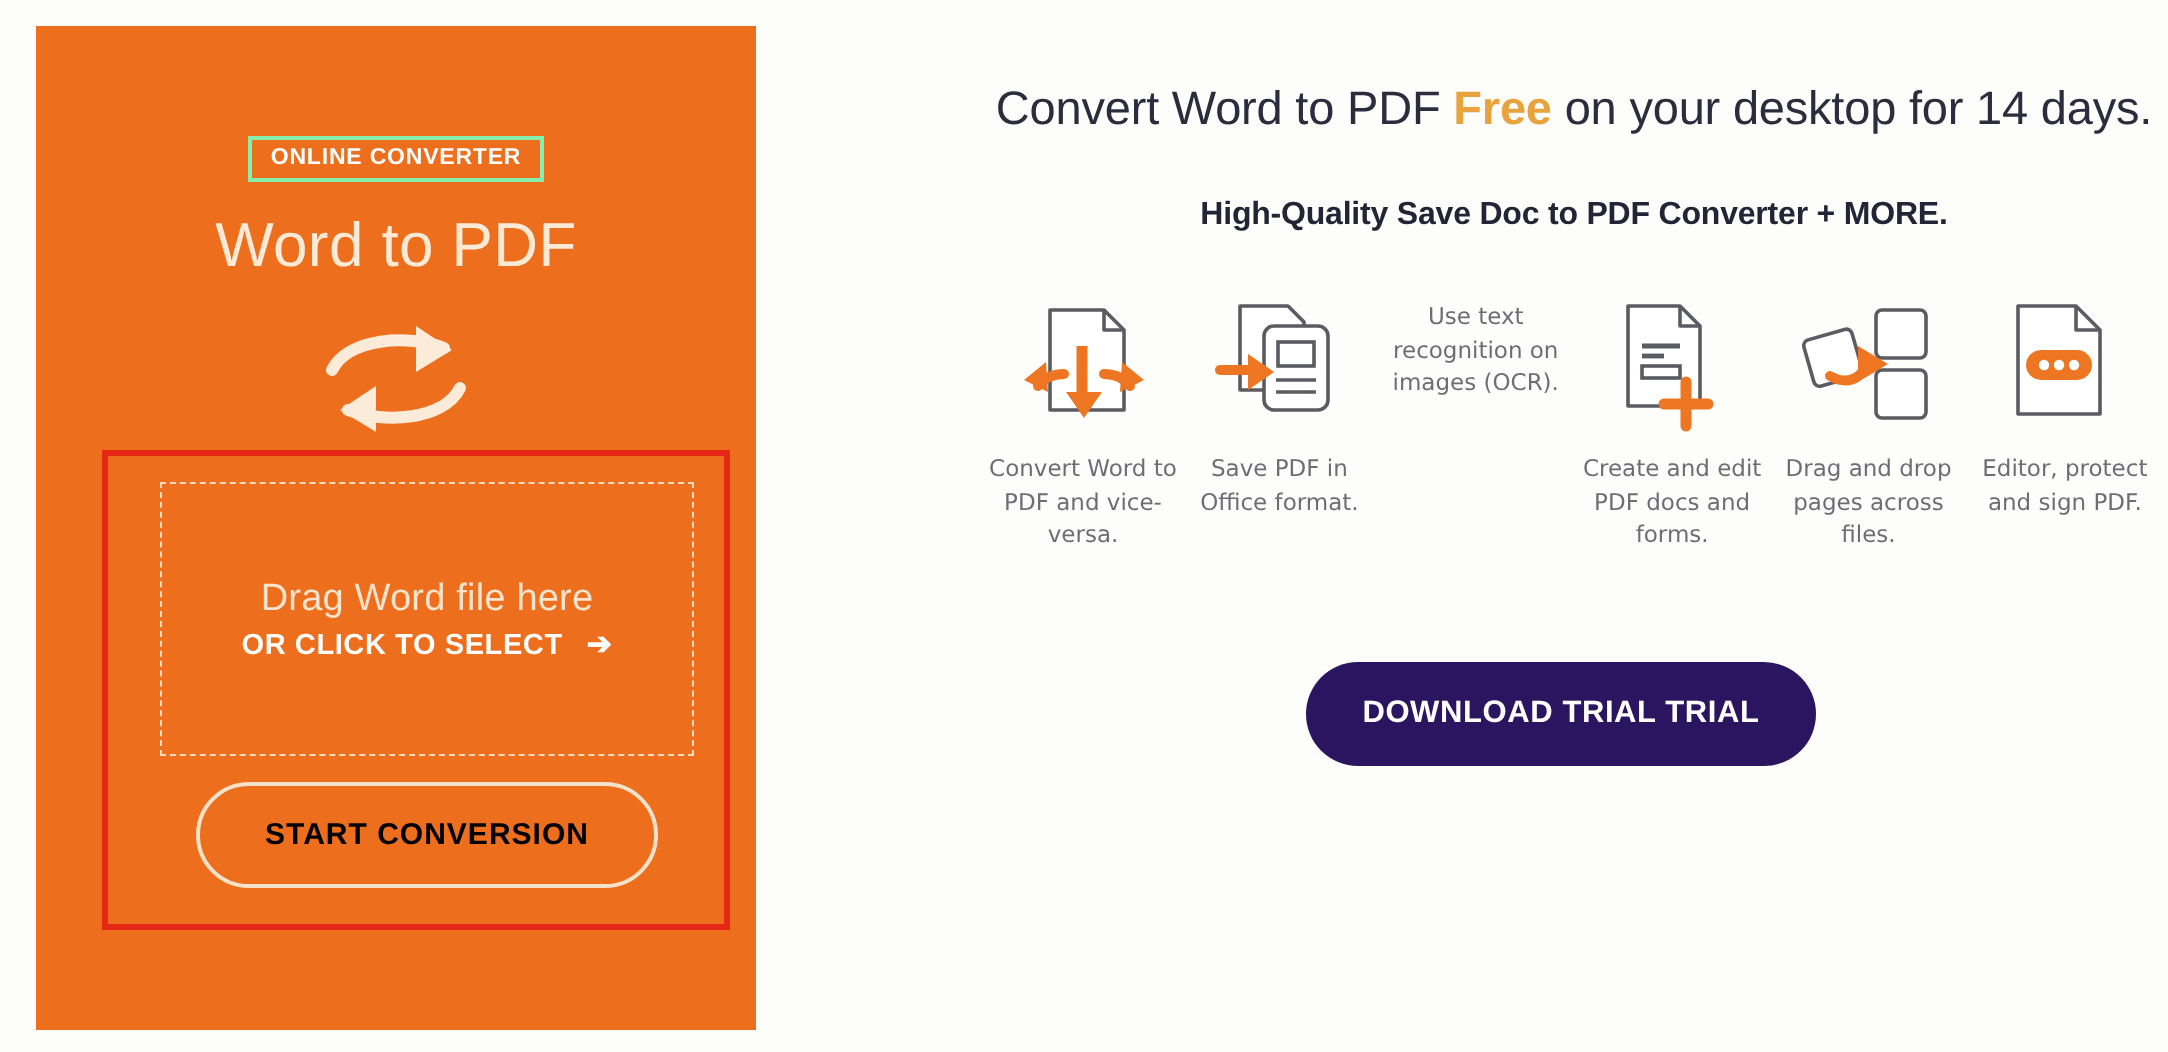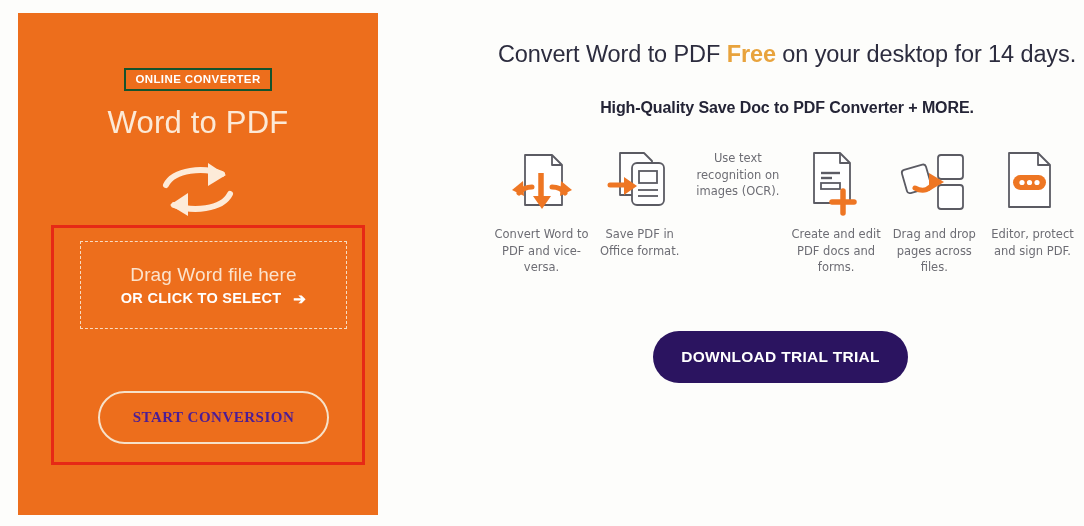--- a/index.html
+++ b/index.html
@@ -13,61 +13,61 @@
 
   
   .converter-panel{
     position:absolute; left:18px; top:13px;
     width:360px; height:502px;
     background:#ED6E1C;
   }
   .badge-wrap{ position:absolute; top:55px; left:0; width:100%; text-align:center; }
   .badge{
     display:inline-block;
-    border:2px solid #14532d;
+    border:2px solid #86efac;
     color:#ffffff;
     font-size:11.5px; font-weight:bold; letter-spacing:.4px;
     padding:3px 9px 4px;
   }
   .panel-title{
     position:absolute; top:92px; left:0; width:100%;
     text-align:center; color:#FCE9D6;
     font-size:31px; font-weight:400; letter-spacing:.2px;
   }
   .swap-icon{ position:absolute; top:148px; left:0; width:100%; text-align:center; }
 
   
   .highlight-box{
     position:absolute; left:33px; top:212px;
     width:314px; height:240px;
     border:3px solid #E62916;
   }
   .dropzone{
     position:absolute; left:62px; top:228px;
-    width:267px; height:88px;
+    width:267px; height:137px;
     border:1px dashed #F8DCC2;
     display:flex; flex-direction:column;
     align-items:center; justify-content:center;
   }
   .dz-line1{
     color:#FBE3CD; font-size:19px; font-weight:400;
     letter-spacing:.1px; margin-bottom:4px;
   }
   .dz-line2{
     color:#ffffff; font-size:14.5px; font-weight:bold;
     letter-spacing:.3px; display:flex; align-items:center; gap:12px;
   }
   .dz-arrow{ font-size:15px; line-height:1; }
   .start-btn{
     position:absolute; left:80px; top:378px;
     width:231px; height:53px;
     border:2px solid #F6E1C9; border-radius:27px;
-    background:transparent; color:#4c1d95;
+    background:transparent; color:#000000;
     font-size:15px; font-weight:bold; letter-spacing:.5px;
-    font-family:Liberation Serif, serif;
+    font-family:Liberation Sans, sans-serif;
     cursor:pointer;
   }
 
   
   .right{
     position:absolute; left:490px; top:0;
     width:594px; height:526px;
   }
   .headline{
     position:absolute; top:41px; left:0; width:100%;

